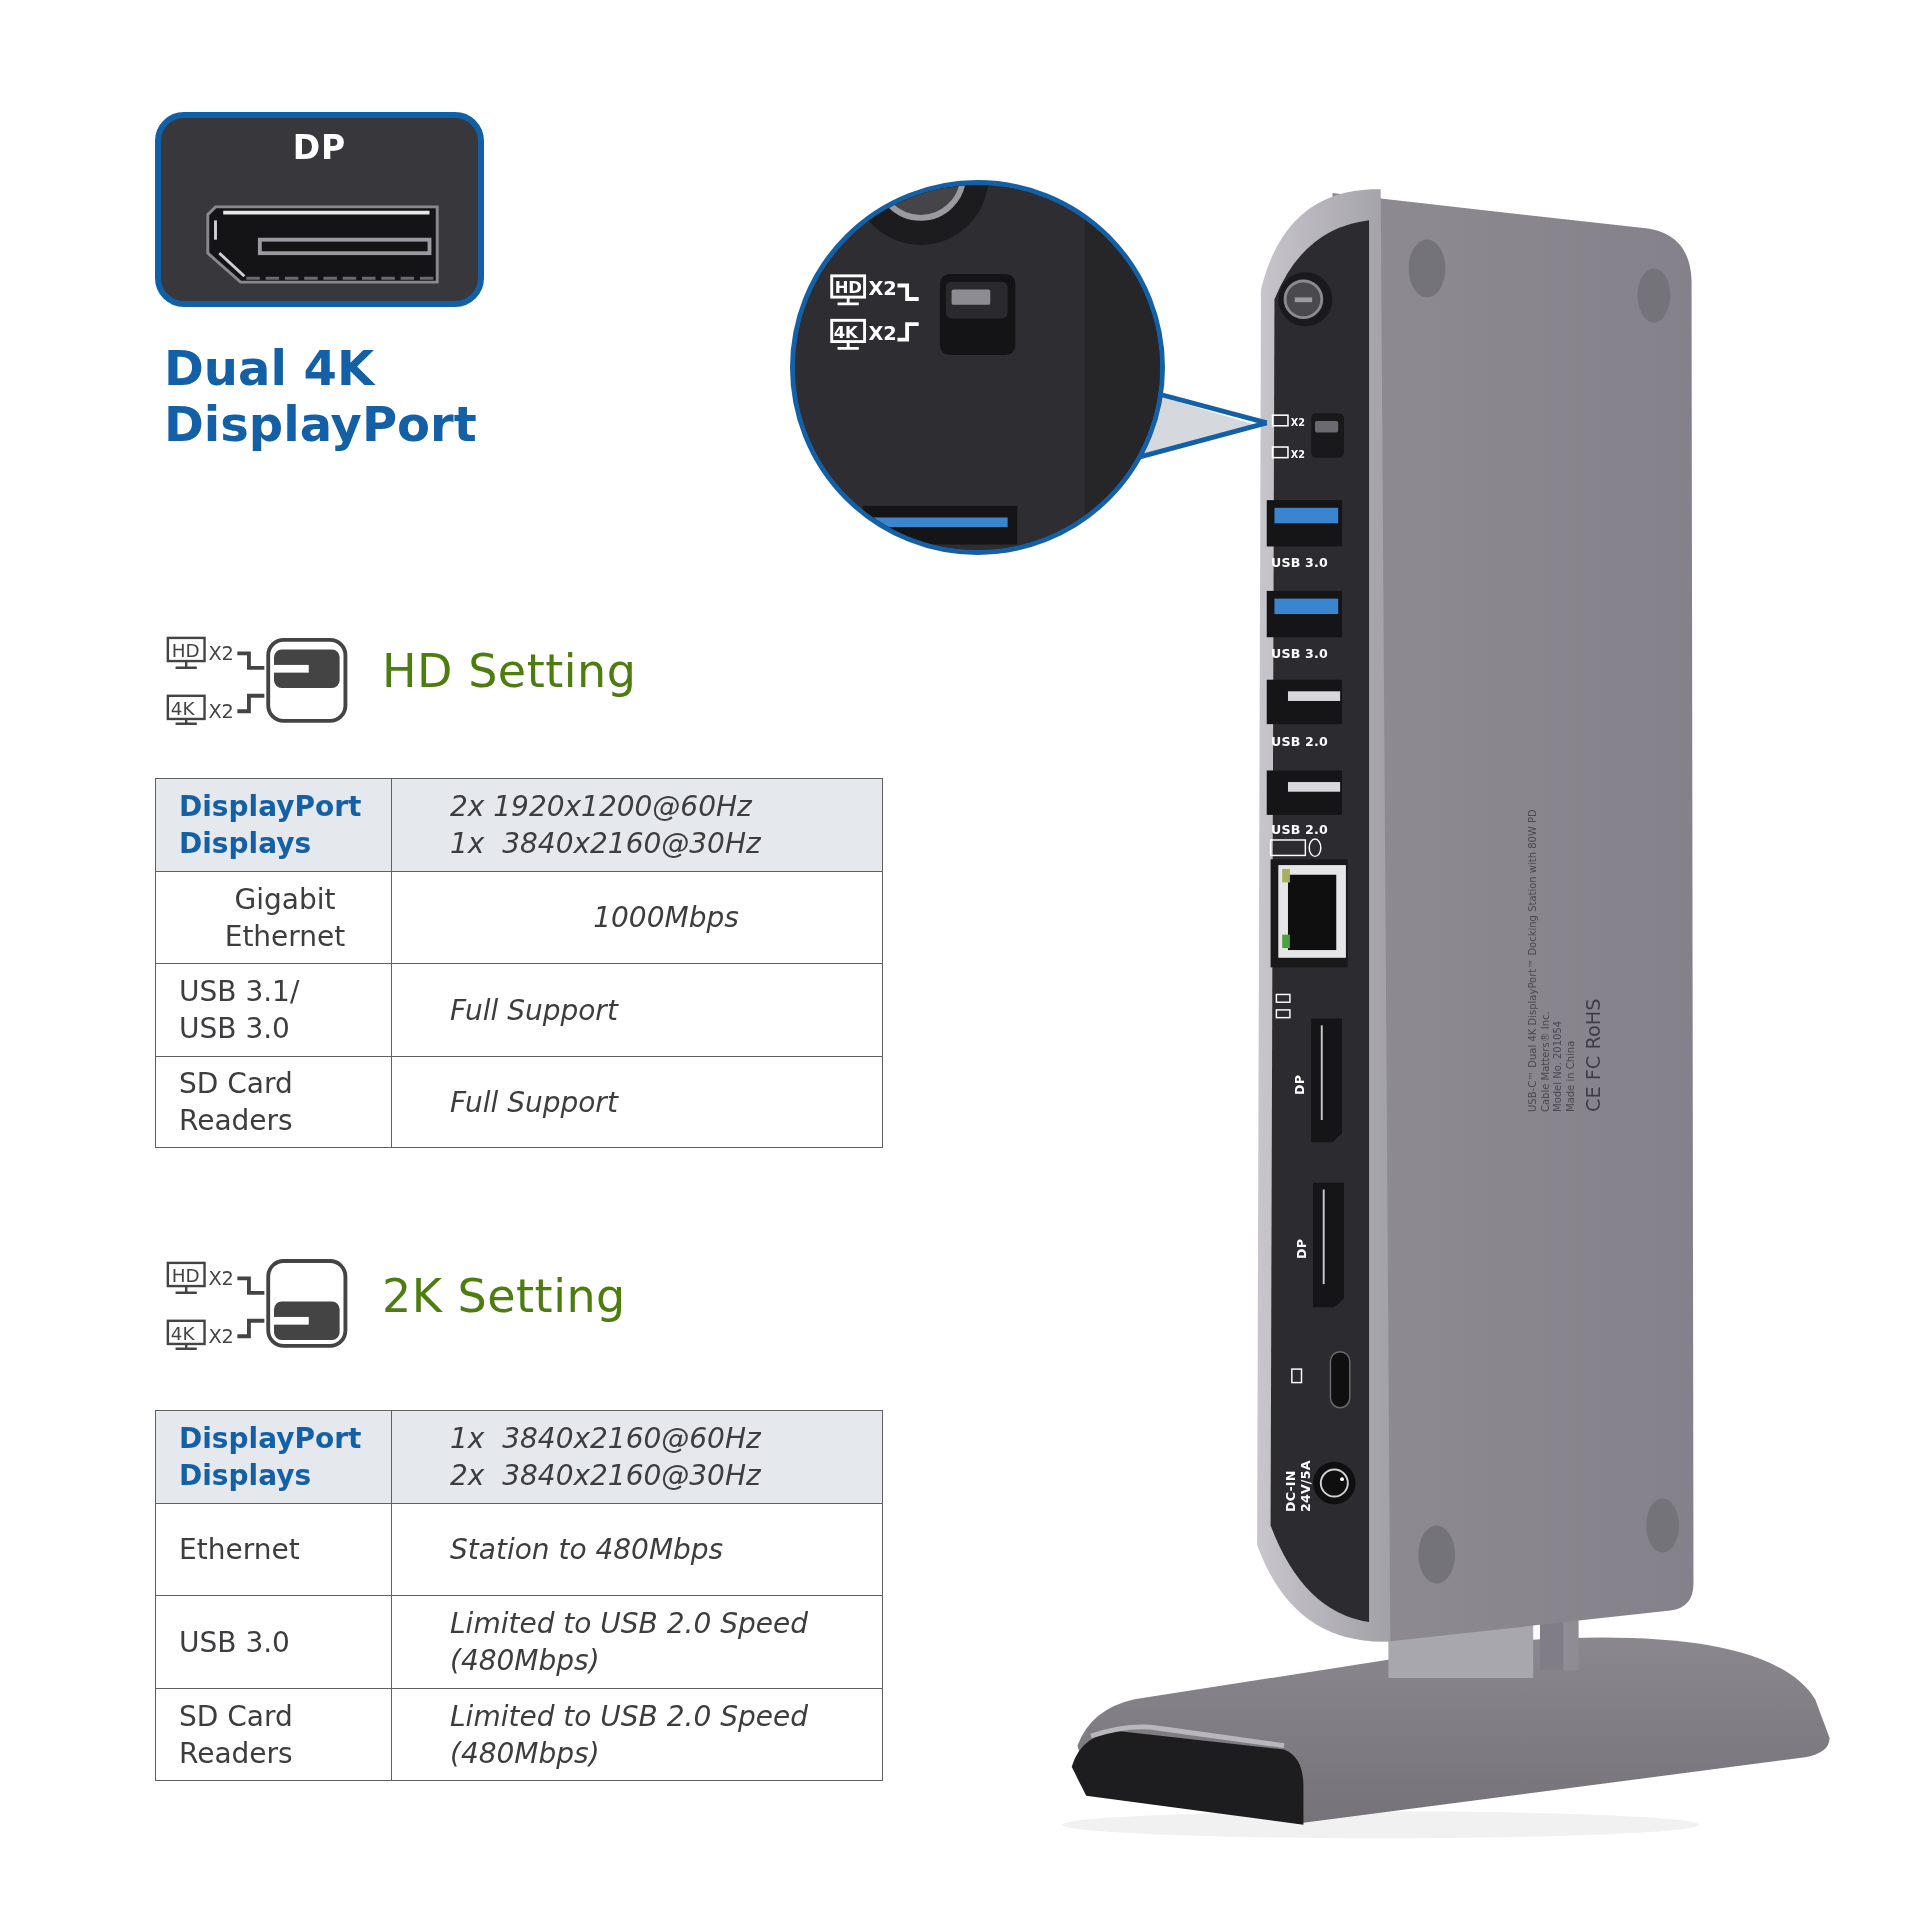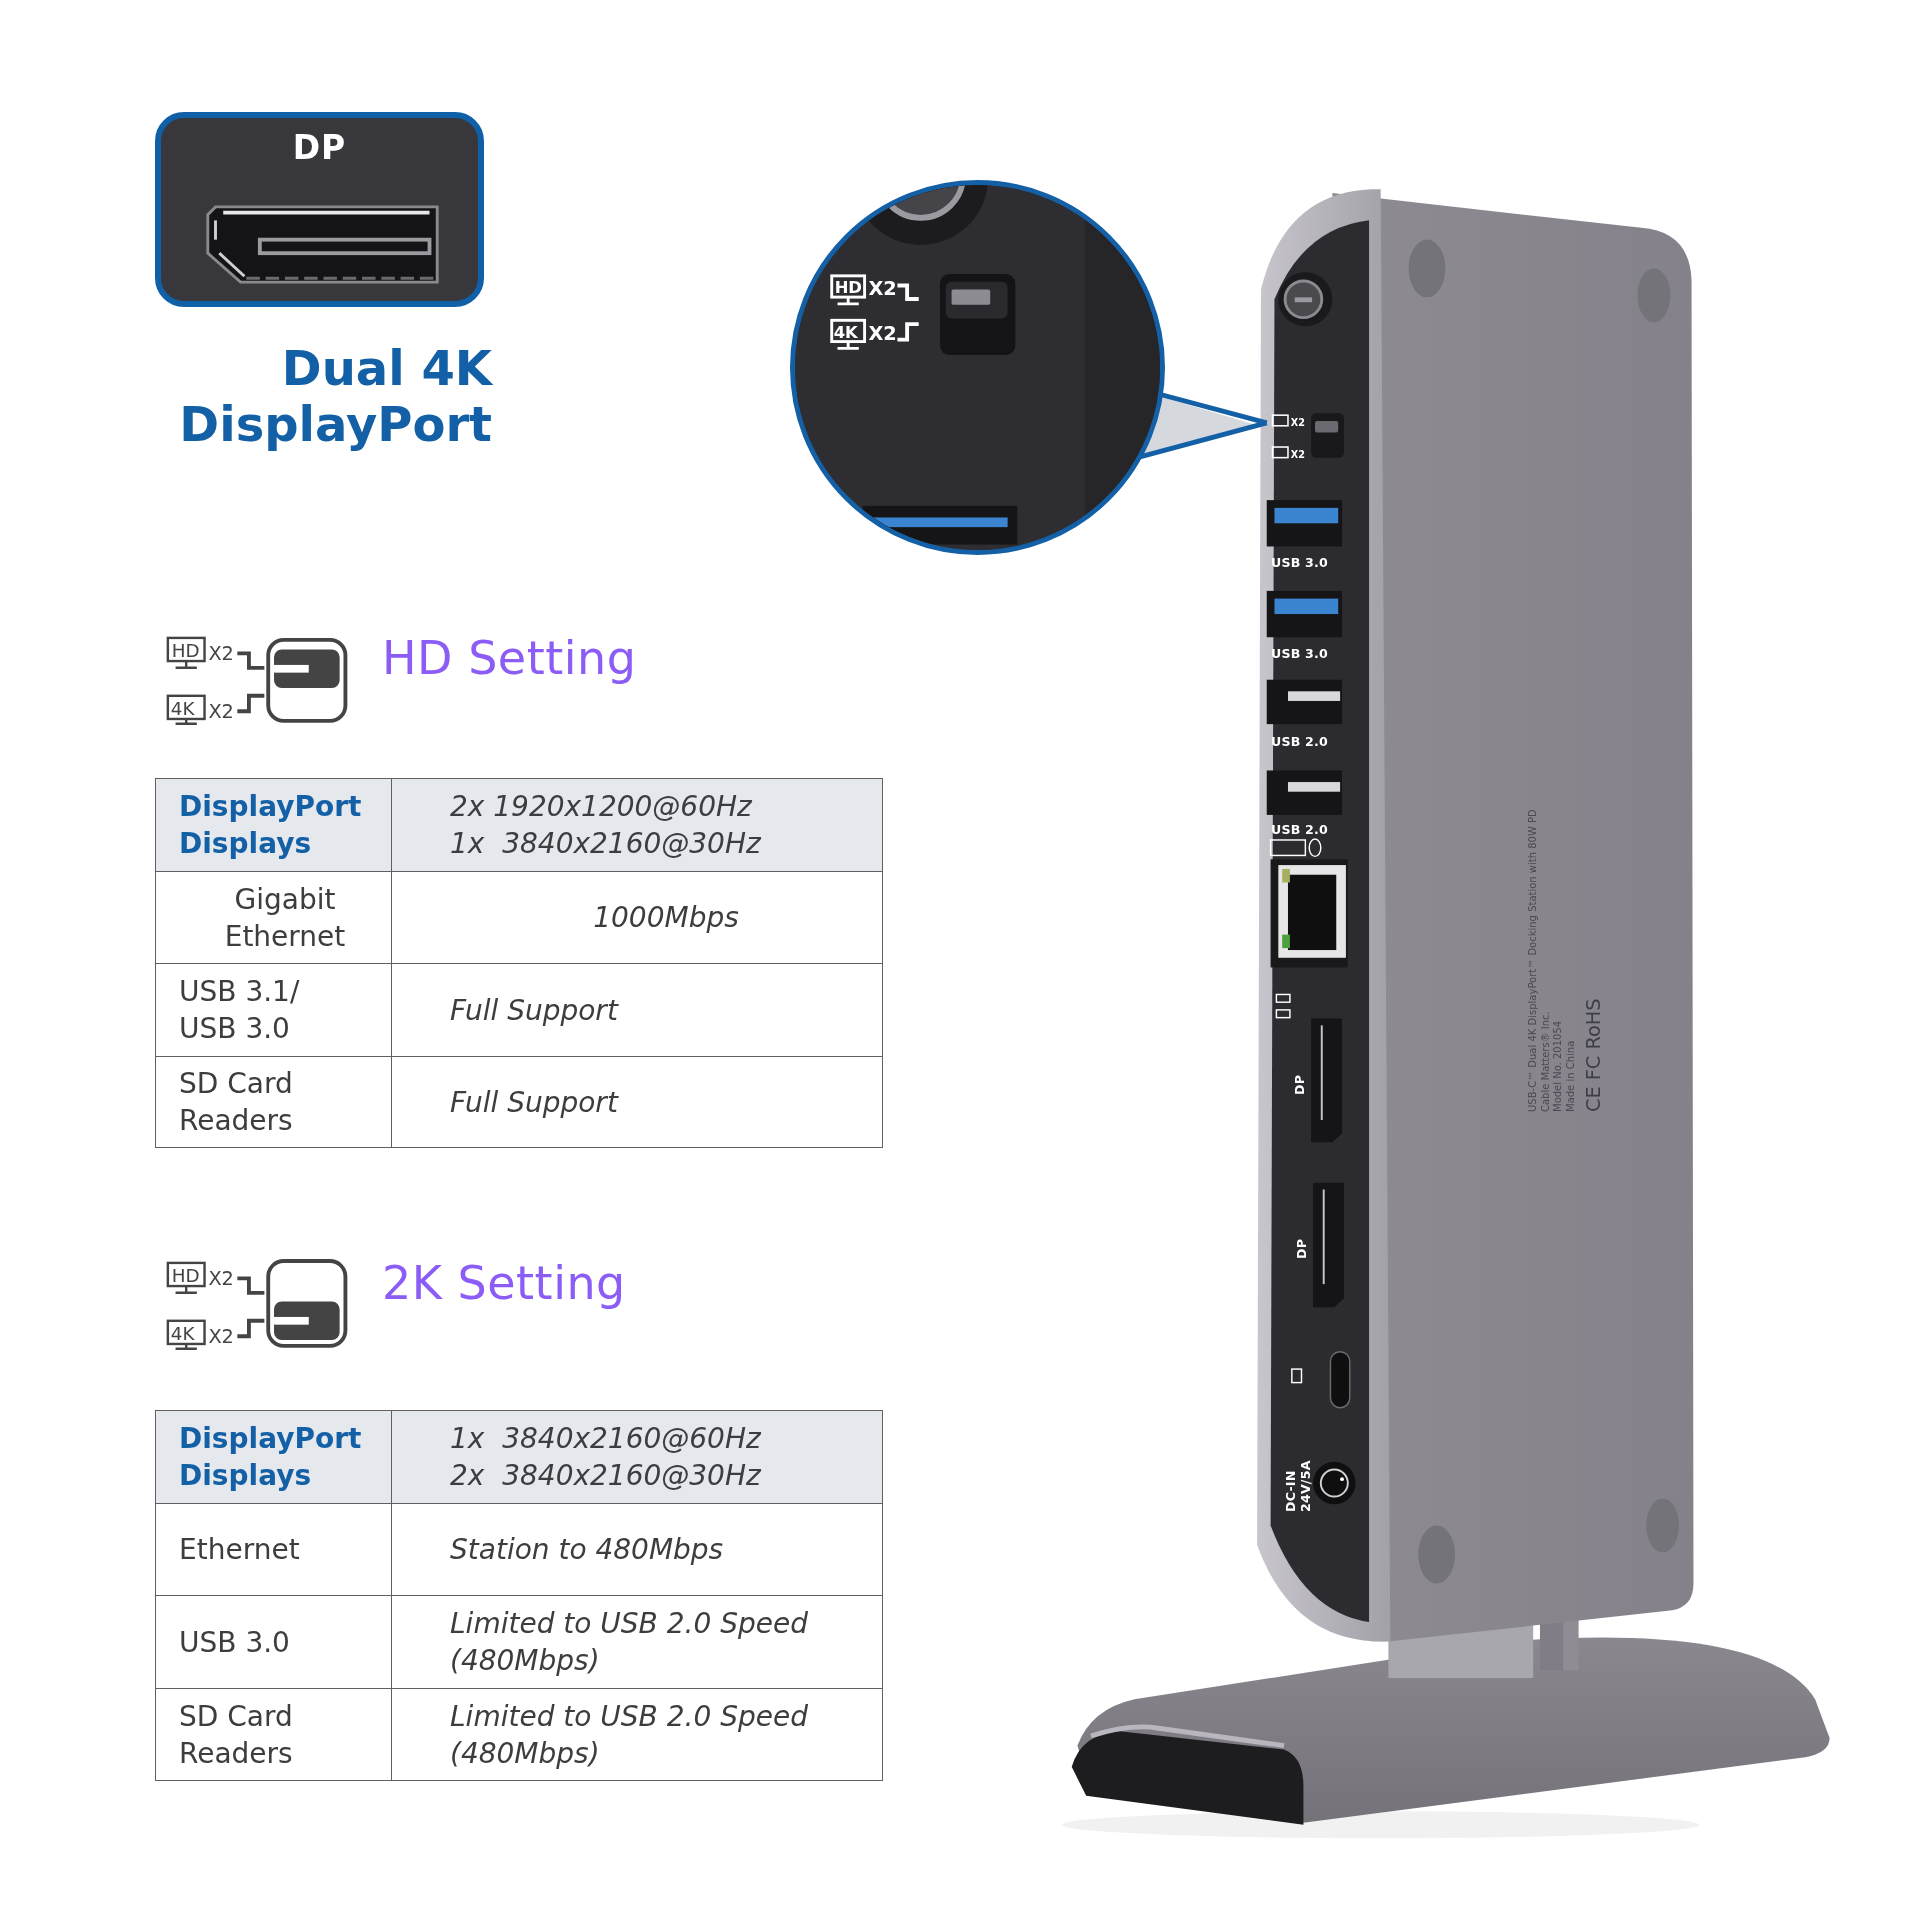--- a/index.html
+++ b/index.html
@@ -11,29 +11,29 @@
     position: absolute; left: 155px; top: 112px; width: 329px; height: 195px;
     background: #38383c; border: 6.8px solid #1060a8; border-radius: 29px;
   }
   .dp-badge-label {
     position: absolute; left: 0; right: 0; top: 9.7px; text-align: center;
     color: #ffffff; font-weight: bold; font-size: 33px; letter-spacing: 1px;
   }
   .dp-port-shape { position: absolute; left: 41px; top: 83px; }
 
   .headline {
-    position: absolute; left: 164px; width: 328px; top: 340px; text-align: right;
+    position: absolute; left: 164px; width: 328px; top: 340px; text-align: left;
     color: #1460a6; font-weight: bold; font-size: 48px; line-height: 56px;
   }
 
   
   .setting { position: absolute; left: 164px; width: 541px; height: 97px; }
   .setting .switch-graphic { position: absolute; left: 0; top: 0; }
   .setting .setting-title {
-    position: absolute; left: 218px; top: 3px; font-size: 46px; color: #8b5cf6;
+    position: absolute; left: 218px; top: 16px; font-size: 46px; color: #4d7c0f;
     letter-spacing: 0.5px;
   }
 
   
   .spec-table {
     position: absolute; left: 155px; width: 728px;
     border-collapse: collapse; border: 1.9px solid #606062;
   }
   .spec-table td {
     border: 1.9px solid #606062; vertical-align: middle;

